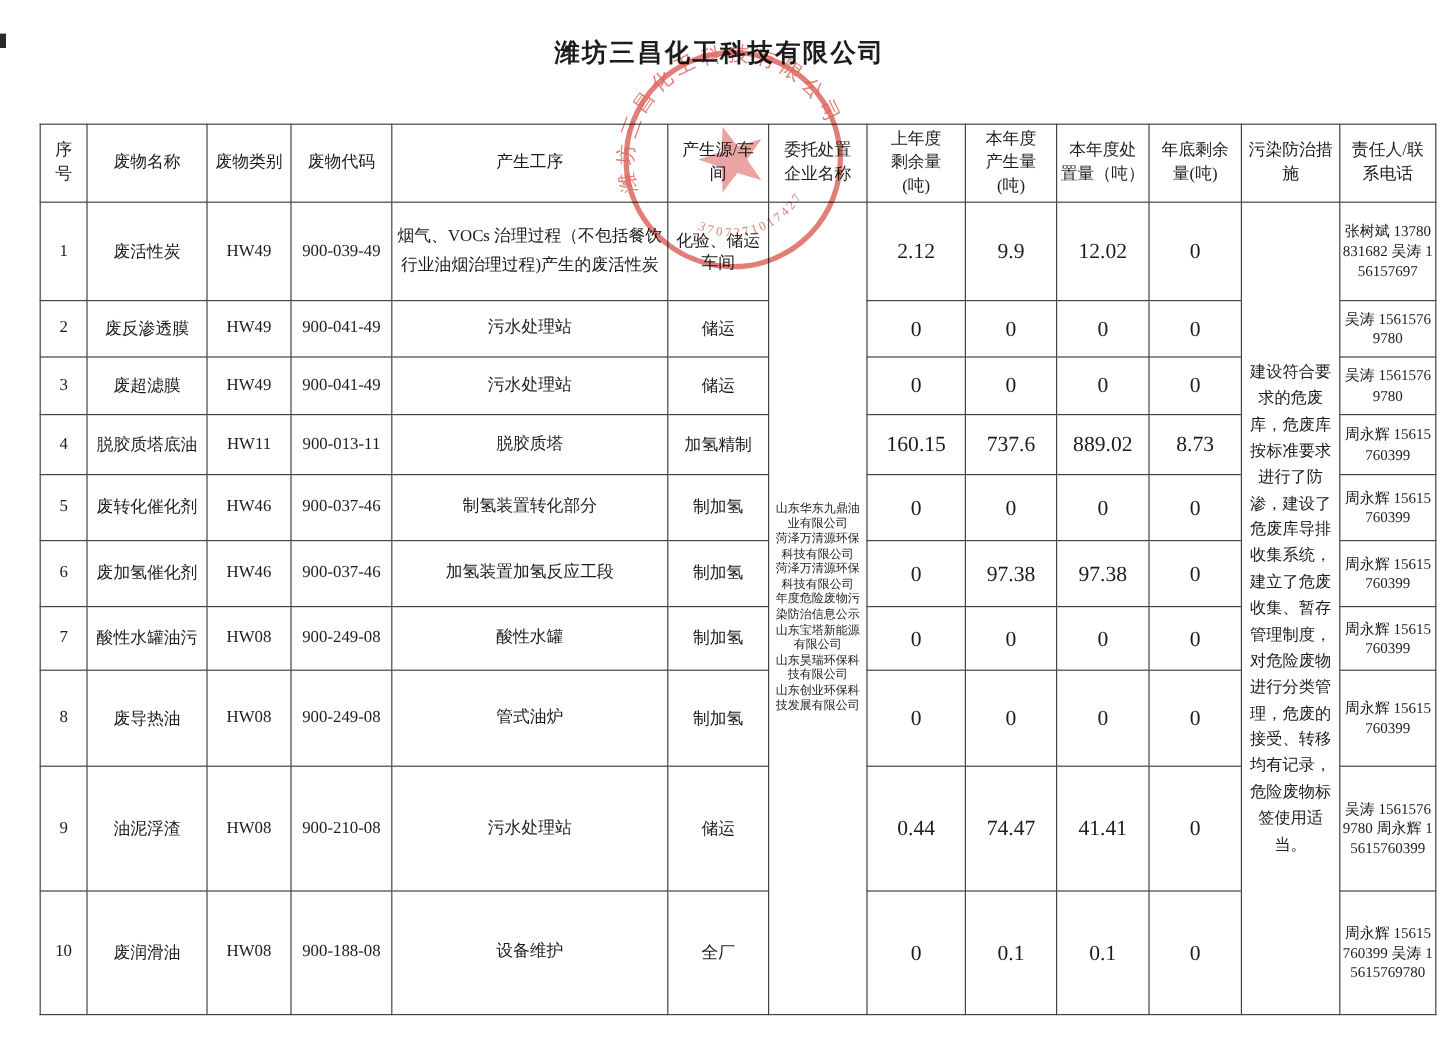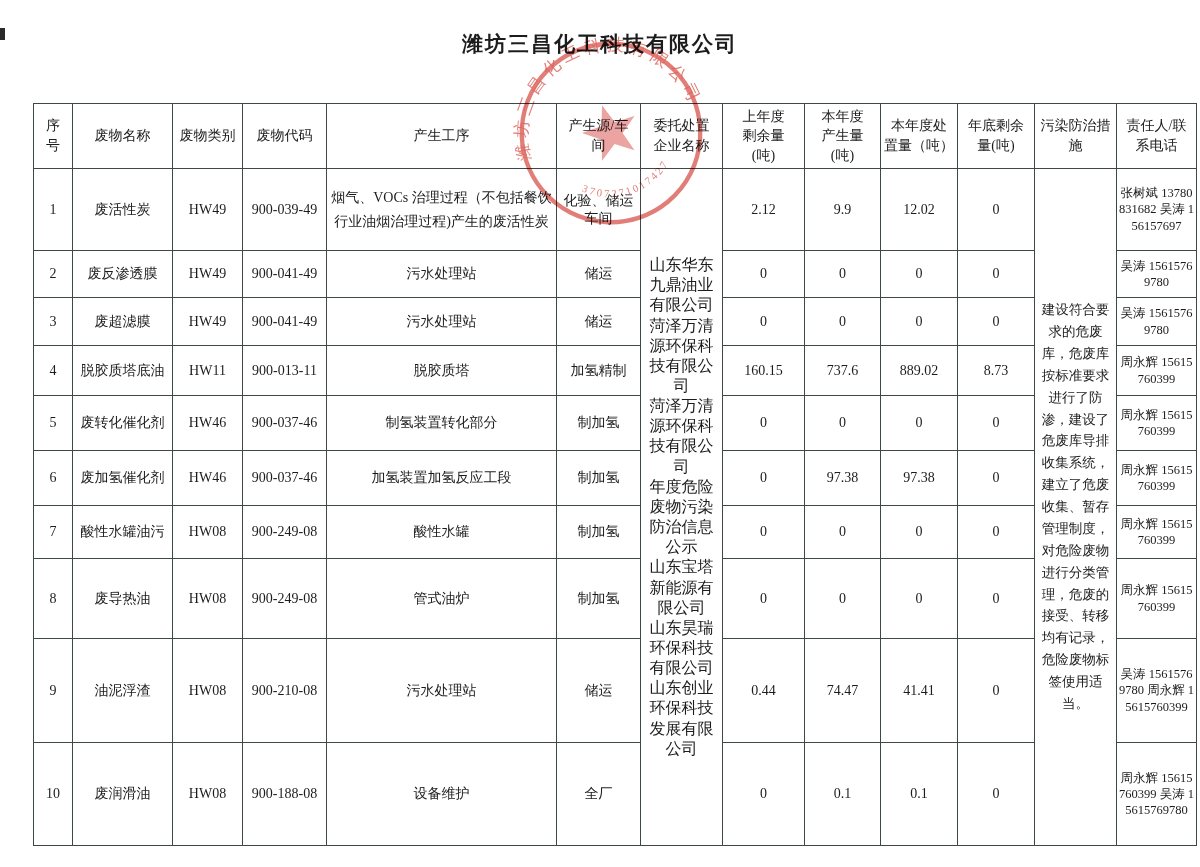--- a/index.html
+++ b/index.html
@@ -16,23 +16,23 @@
     border-collapse:collapse;table-layout:fixed;z-index:1;
   }
   th,td{
     border:1px solid #3d4747;
     text-align:center;vertical-align:middle;
     font-size:14px;font-weight:normal;
     padding:1px 3px;overflow:hidden;
   }
   th{white-space:pre-line;line-height:1.4;}
   td.process{line-height:1.7;}
-  td.num{font-size:14px;}
+  td.num{font-size:18px;}
   td.contact{font-size:12.5px;line-height:1.3;word-break:break-all;padding:4px 2px;}
-  td.companies{font-size:16px;line-height:1.26;padding:0 3px;margin-top:48px;}
+  td.companies{font-size:10px;line-height:1.26;padding:0 3px;margin-top:48px;}
   td.companies div{margin:0;}
   td.measures{font-size:13.5px;line-height:1.62;padding:0 3px;}
   
   .seal{
     position:absolute;left:514px;top:36px;width:194px;height:194px;
     transform:rotate(-18deg);opacity:.82;mix-blend-mode:multiply;z-index:3;
     pointer-events:none;
   }
   .seal text{fill:#d6453d;font-family:"Liberation Serif","DejaVu Serif",serif;}
   .scan-mark{position:absolute;left:0;top:28px;width:5px;height:12px;background:#2a2a2a;}

